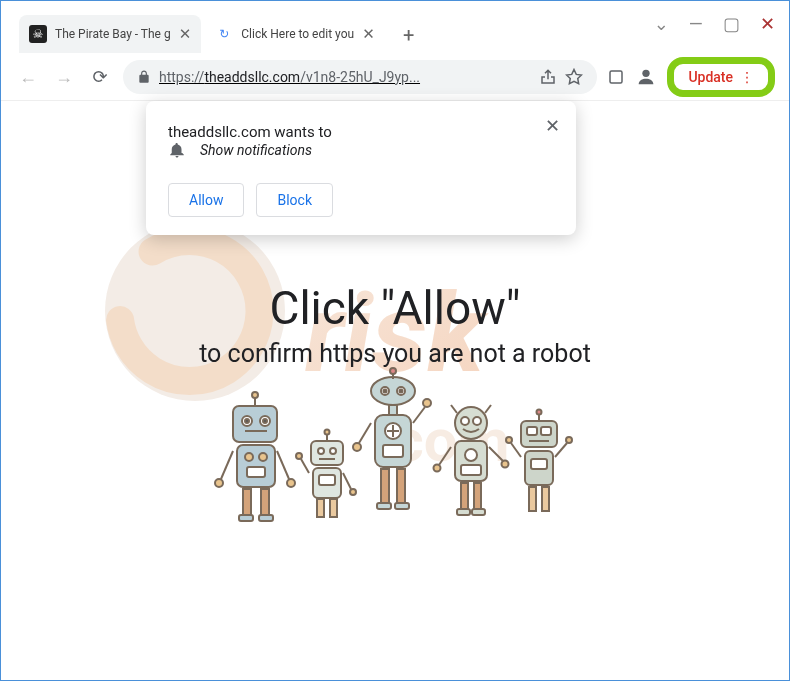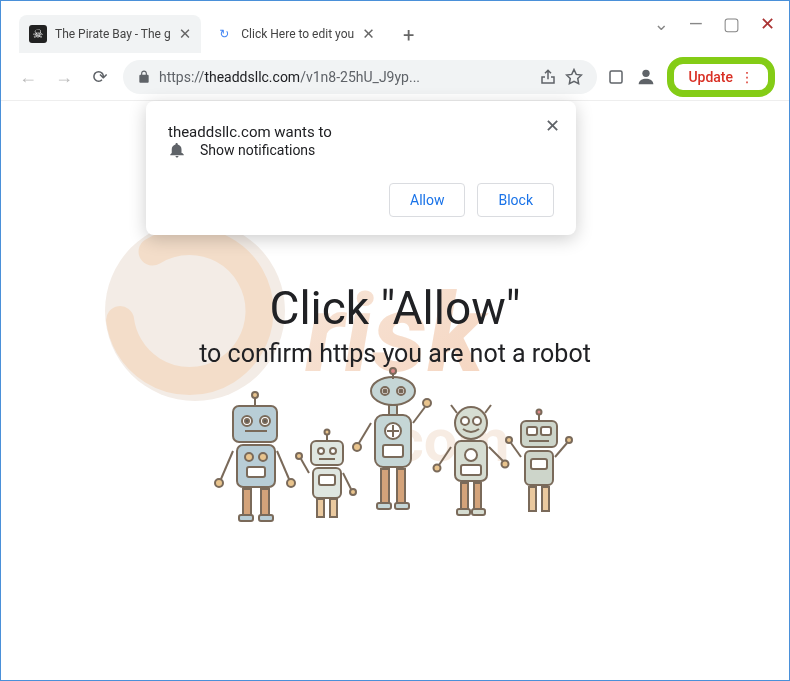--- a/index.html
+++ b/index.html
@@ -13,36 +13,36 @@
 .tab { display: flex; align-items: center; padding: 8px 10px; background: #f1f3f4; border-radius: 8px 8px 0 0; max-width: 200px; margin-right: 4px; height: 38px; }
 .tab.active { background: #fff; }
 .tab-icon { width: 18px; height: 18px; margin-right: 8px; border-radius: 3px; display: flex; align-items: center; justify-content: center; font-size: 12px; flex-shrink: 0; }
 .tab-title { font-size: 12px; color: #444; white-space: nowrap; overflow: hidden; text-overflow: ellipsis; flex: 1; text-align: right; }
 .tab-close { margin-left: 8px; color: #666; font-size: 15px; }
 .newtab { width: 28px; height: 28px; display: flex; align-items: center; justify-content: center; color: #666; font-size: 20px; margin-left: 6px; margin-bottom: 4px; }
 
 .toolbar { height: 48px; background: #fff; display: flex; align-items: center; padding: 0 14px; gap: 10px; border-bottom: 1px solid #eee; }
 .nav-btn { width: 26px; height: 26px; display: flex; align-items: center; justify-content: center; color: #5f6368; font-size: 18px; }
 .nav-btn.disabled { color: #bbb; }
-.urlbar { flex: 1; height: 34px; background: #f1f3f4; border-radius: 17px; display: flex; align-items: center; padding: 0 14px; gap: 8px; }
+.urlbar { flex: 1; height: 34px; background: #f1f3f4; border-radius: 17px; display: flex; align-items: center; padding: 0 14px; gap: 8px; text-decoration: underline; }
 .url-text { flex: 1; font-size: 14px; color: #5f6368; white-space: nowrap; overflow: hidden; text-overflow: ellipsis; }
 .url-text .dark { color: #202124; }
 .update-btn { padding: 5px 14px; border: 7px solid #84cc16; color: #d93025; border-radius: 16px; font-size: 14px; font-weight: 500; text-align: center; }
 
 .content { position: relative; height: calc(100% - 100px); background: #fff; }
 
 .watermark { position: absolute; left: 50%; top: 50%; transform: translate(-50%, -55%); pointer-events: none; }
 
 .perm-dialog { position: absolute; left: 145px; top: 0; width: 430px; background: #fff; border-radius: 8px; box-shadow: 0 4px 18px rgba(0,0,0,0.2); padding: 22px 22px 18px 22px; z-index: 10; }
 .perm-title { font-size: 15px; color: #202124; }
 .perm-row { display: flex; align-items: center; gap: 14px; margin-bottom: 24px; }
 .perm-row .bell { color: #5f6368; }
-.perm-row .txt { font-size: 14px; color: #202124; }
+.perm-row .txt { font-size: 14px; color: #202124; font-style: italic; }
 .perm-close { position: absolute; right: 16px; top: 14px; color: #5f6368; font-size: 18px; }
-.perm-actions { display: flex; justify-content: flex-end; gap: 12px; }
+.perm-actions { display: flex; gap: 12px; }
 .perm-btn { padding: 8px 20px; border: 1px solid #dadce0; border-radius: 4px; font-size: 14px; color: #1a73e8; background: #fff; }
 
 .page-text { position: absolute; top: 180px; left: 0; right: 0; text-align: center; }
 .page-text h1 { font-size: 46px; font-weight: 400; color: #202124; margin-bottom: 4px; }
 .page-text p { font-size: 25px; font-weight: 400; color: #202124; }
 
 .robots { position: absolute; top: 250px; left: 50%; transform: translateX(-50%); }
 
 svg { display: block; }
 </style>

